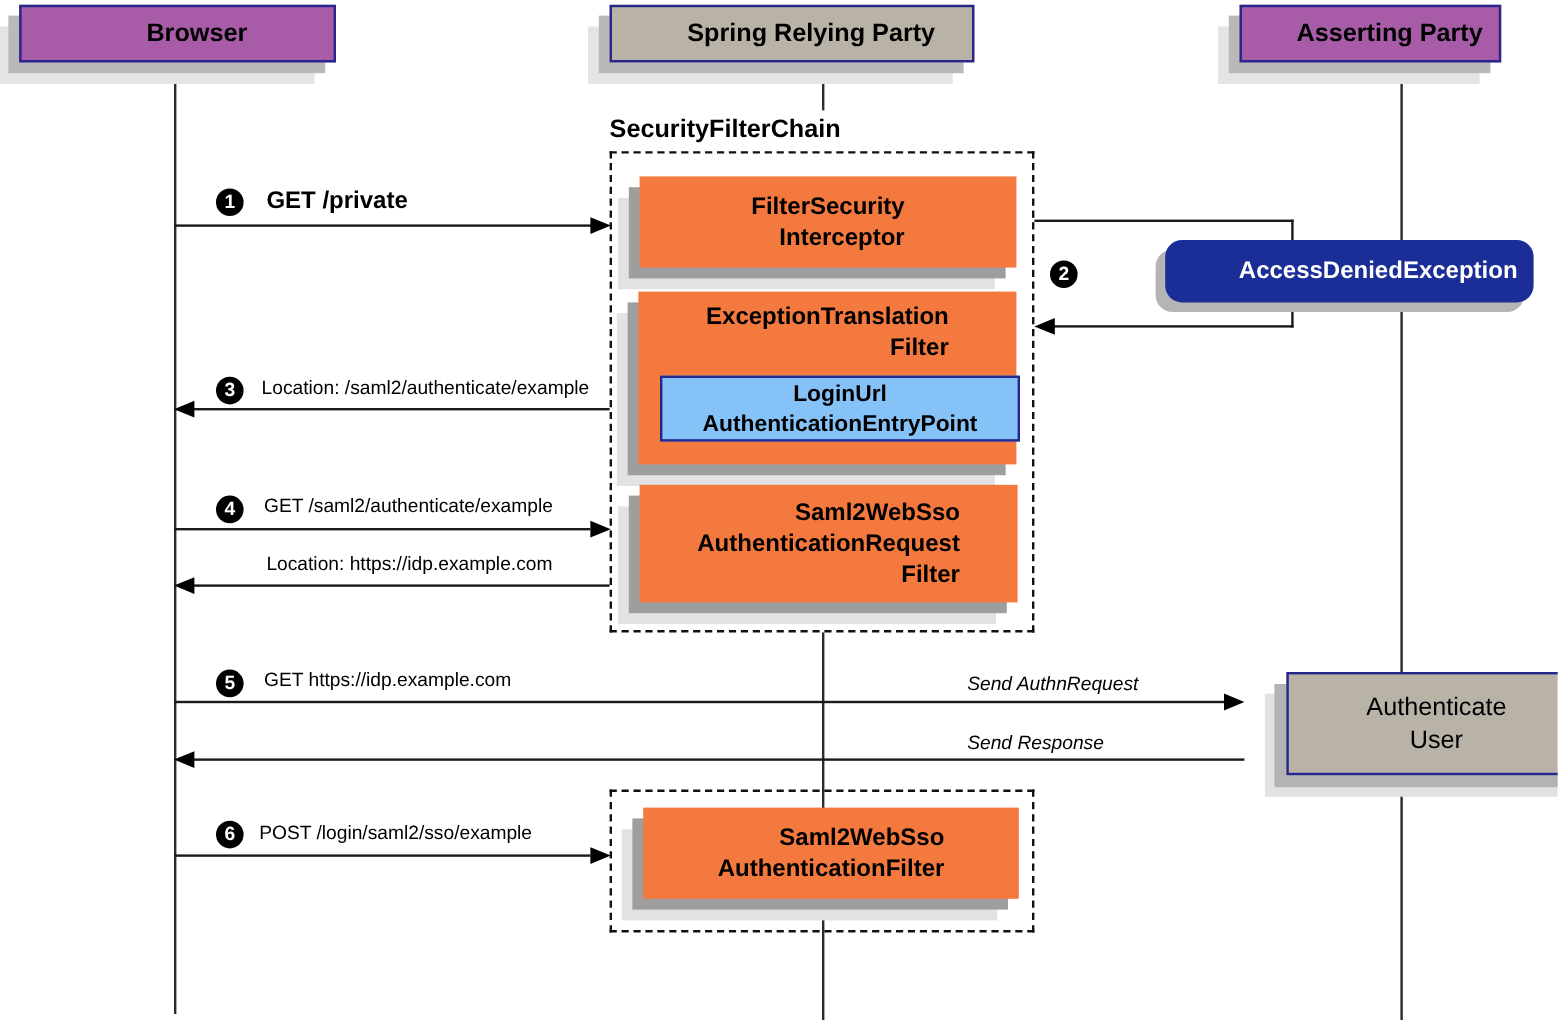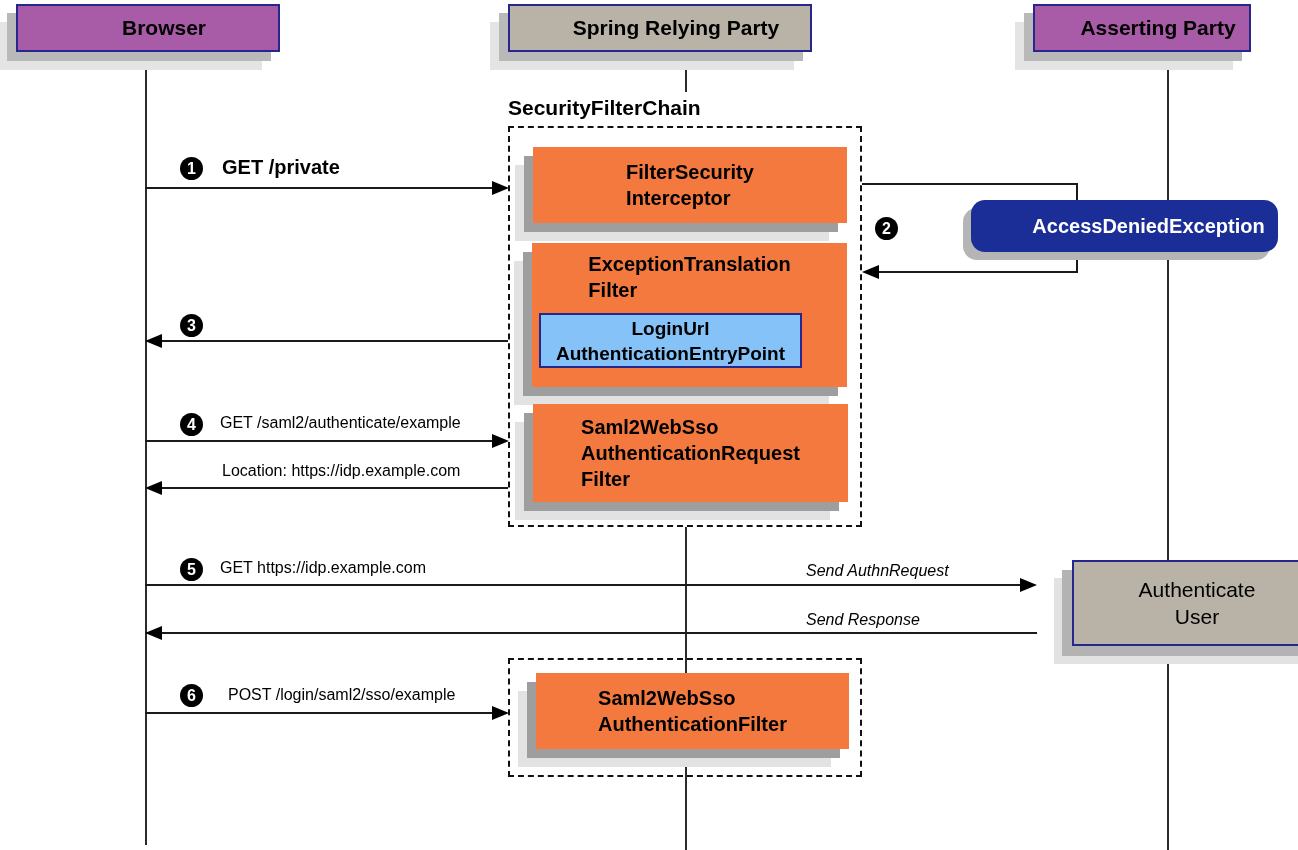--- a/index.html
+++ b/index.html
@@ -19,21 +19,21 @@
   .actor-box{position:absolute;height:48px;border:2px solid var(--border-navy);
     display:flex;align-items:center;justify-content:center;font-weight:bold;font-size:21px;
     z-index:3;box-shadow:-9px 9px 0 #b9b9b9,-18px 18px 0 #e4e4e4;padding-left:32px;}
   .actor-purple{background:var(--actor-purple);}
   .actor-gray{background:var(--actor-gray);}
 
   .chain-title{position:absolute;font-weight:bold;font-size:21px;z-index:4;}
   .dotted-box{position:absolute;border:2px dashed #111;z-index:2;}
 
   .filter-box{position:absolute;background:var(--filter-orange);z-index:3;
-    display:flex;align-items:center;justify-content:center;text-align:left;
+    display:flex;align-items:center;justify-content:center;text-align:right;
     font-weight:bold;font-size:20px;line-height:26px;white-space:pre-line;
     box-shadow:-9px 9px 0 #9e9e9e,-18px 18px 0 #e2e2e2;}
   .filter-box.top-text{align-items:flex-start;padding-top:8px;}
 
   .entry-box{position:absolute;background:var(--entrypoint-blue);border:2px solid var(--border-navy);
     z-index:4;display:flex;align-items:center;justify-content:center;text-align:center;
     font-weight:bold;font-size:19px;line-height:25px;white-space:pre-line;}
 
   .exception-box{position:absolute;background:var(--exception-navy);color:#fff;border-radius:14px;
     z-index:5;display:flex;align-items:center;justify-content:center;
@@ -79,21 +79,21 @@
   </div>
 
   <div class="chain-title" style="left:508px;top:96px;">SecurityFilterChain</div>
   <div class="dotted-box" style="left:508px;top:126px;width:354px;height:401px;"></div>
 
   <div class="filter-box" style="left:533px;top:147px;width:314px;height:76px;">FilterSecurity
 Interceptor</div>
 
   <div class="filter-box top-text" style="left:532px;top:243px;width:315px;height:144px;">ExceptionTranslation
 Filter</div>
-  <div class="entry-box" style="left:539px;top:313px;width:263px;height:55px;">LoginUrl
+  <div class="entry-box" style="left:550px;top:313px;width:300px;height:55px;">LoginUrl
 AuthenticationEntryPoint</div>
 
   <div class="filter-box" style="left:533px;top:404px;width:315px;height:98px;">Saml2WebSso
 AuthenticationRequest
 Filter</div>
 
   <div class="dotted-box" style="left:508px;top:658px;width:354px;height:119px;"></div>
   <div class="filter-box" style="left:536px;top:673px;width:313px;height:76px;">Saml2WebSso
 AuthenticationFilter</div>
 
@@ -103,20 +103,21 @@
   <div class="head-r" style="left:492px;top:181px;"></div>
 
   <div class="hline" style="left:862px;top:183px;width:216px;"></div>
   <div class="vline" style="left:1076px;top:183px;height:90px;"></div>
   <div class="hline" style="left:878px;top:271px;width:200px;"></div>
   <div class="head-l" style="left:862px;top:265px;"></div>
   <div class="step-num" style="left:875px;top:217px;">2</div>
   <div class="exception-box" style="left:971px;top:200px;width:307px;height:52px;padding-left:48px;">AccessDeniedException</div>
 
   <div class="step-num" style="left:180px;top:314px;">3</div>
+  <div class="msg-label" style="left:218px;top:315px;">Location: /saml2/authenticate/example</div>
   <div class="hline" style="left:161px;top:340px;width:347px;"></div>
   <div class="head-l" style="left:145px;top:334px;"></div>
 
   <div class="step-num" style="left:180px;top:413px;">4</div>
   <div class="msg-label" style="left:220px;top:414px;">GET /saml2/authenticate/example</div>
   <div class="hline" style="left:145px;top:440px;width:347px;"></div>
   <div class="head-r" style="left:492px;top:434px;"></div>
   <div class="msg-label" style="left:222px;top:462px;">Location: https://idp.example.com</div>
   <div class="hline" style="left:161px;top:487px;width:347px;"></div>
   <div class="head-l" style="left:145px;top:481px;"></div>
@@ -126,17 +127,17 @@
   <div class="msg-label italic" style="left:806px;top:562px;">Send AuthnRequest</div>
   <div class="hline" style="left:145px;top:584px;width:876px;"></div>
   <div class="head-r" style="left:1020px;top:578px;"></div>
   <div class="msg-label italic" style="left:806px;top:611px;">Send Response</div>
   <div class="hline" style="left:161px;top:632px;width:876px;"></div>
   <div class="head-l" style="left:145px;top:626px;"></div>
   <div class="auth-user-box" style="left:1040px;top:560px;width:250px;height:86px;">Authenticate
 User</div>
 
   <div class="step-num" style="left:180px;top:684px;">6</div>
-  <div class="msg-label" style="left:228px;top:686px;">POST /login/saml2/sso/example</div>
+  <div class="msg-label" style="left:216px;top:686px;">POST /login/saml2/sso/example</div>
   <div class="hline" style="left:145px;top:712px;width:347px;"></div>
   <div class="head-r" style="left:492px;top:706px;"></div>
 
 </div>
 
 </body></html>

